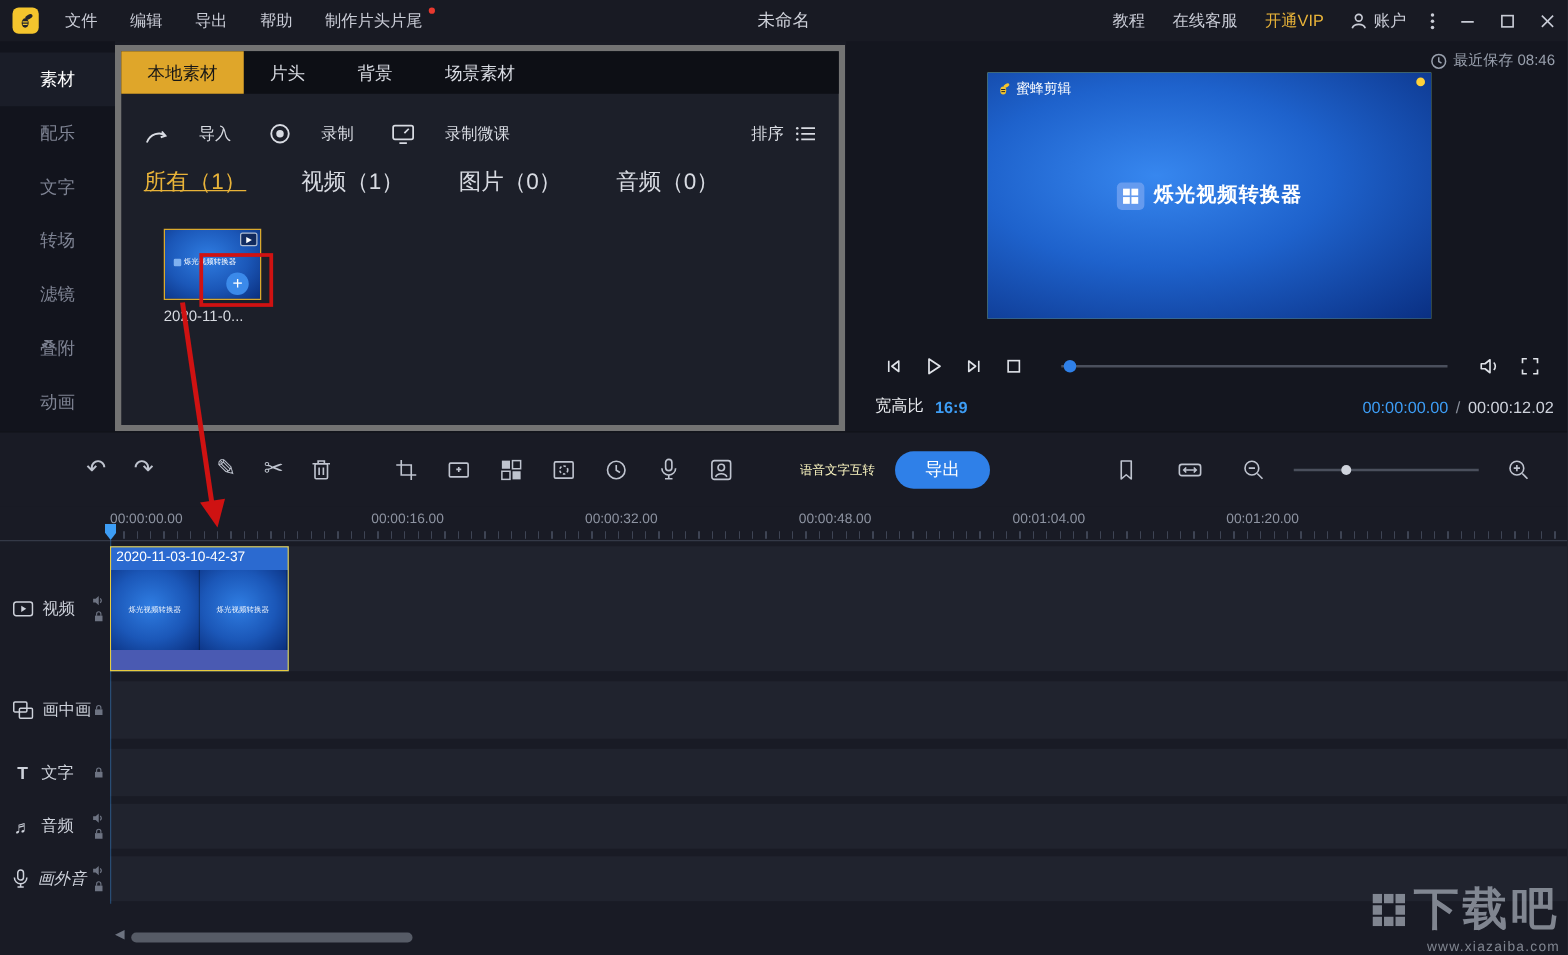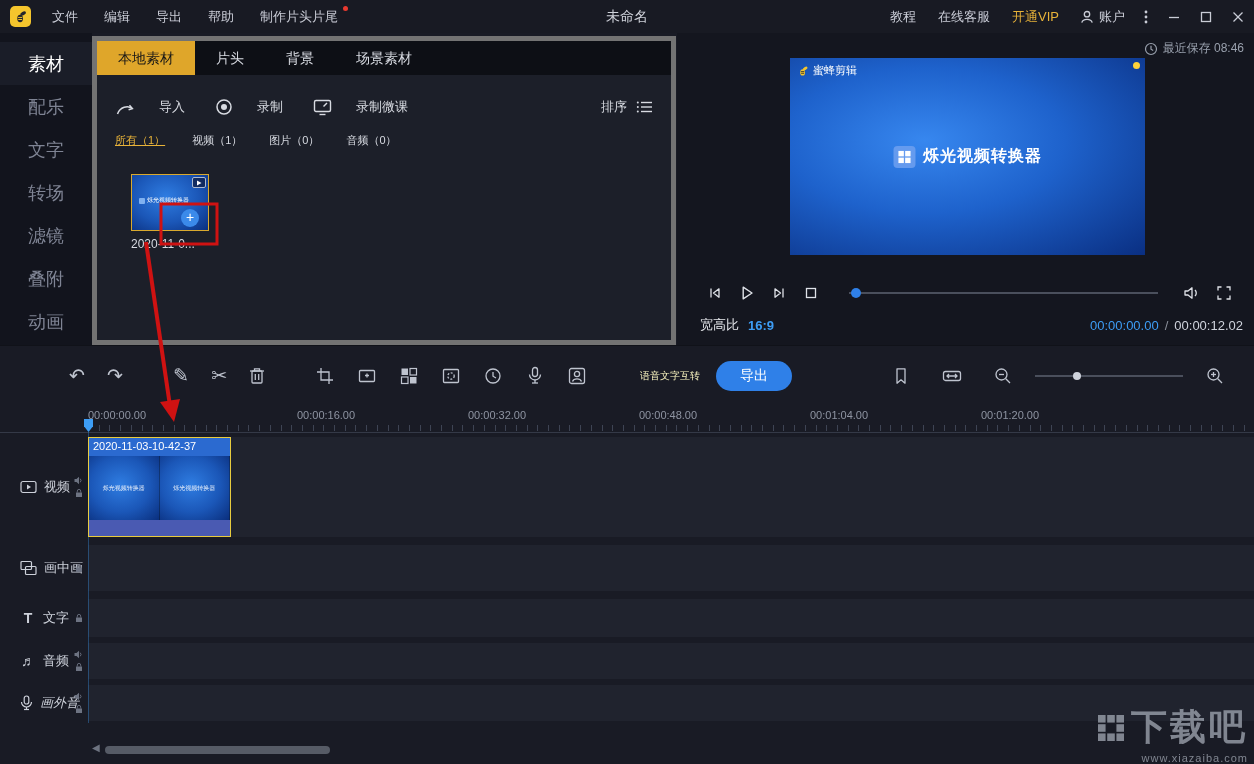--- a/index.html
+++ b/index.html
@@ -17,33 +17,33 @@
   .tb-title { position:absolute; left:50%; transform:translateX(-50%); font-size:14px; color:#cfd2da; }
   .tb-right { margin-left:auto; display:flex; align-items:center; }
   .tb-link { padding:0 11px; line-height:33px; }
   .vip { color:#e8b339; }
   .account { display:flex; align-items:center; gap:4px; padding:0 9px; }
   .kebab-btn { padding:0 10px; display:flex; align-items:center; }
   .winbtn { width:32px; height:33px; display:flex; align-items:center; justify-content:center; color:#c9ccd6; }
 
   
   .sidebar { position:absolute; left:0; top:33px; width:92px; height:312px; background:#12141d; padding-top:9px; }
-  .side-item { height:43px; display:flex; align-items:center; justify-content:center; font-size:18px; color:#7f8494; }
+  .side-item { height:43px; display:flex; align-items:center; justify-content:center; font-size:14px; color:#7f8494; }
   .side-item.active { color:#ffffff; background:#1a1d28; }
 
   
   .media { position:absolute; left:92px; top:36px; width:584px; height:309px; background:#1c1f29;
            border:5px solid #737373; }
   .mtabs { height:34px; background:#0d0f15; display:flex; }
   .mtab { padding:0 21px; line-height:34px; font-size:14px; color:#d8dbe2; }
   .mtab.active { background:#dfa62a; color:#161616; }
   .mactions { margin-top:10px; height:44px; display:flex; align-items:center; padding:0 18px; font-size:13px; color:#d8dbe2; }
   .maction { display:flex; align-items:flex-end; gap:24px; margin-right:30px; }
   .msort { margin-left:auto; display:flex; align-items:center; gap:9px; }
-  .mfilters { display:flex; gap:27px; padding:4px 18px 6px; font-size:11px; color:#d8dbe2; }
+  .mfilters { display:flex; gap:44px; padding:4px 18px 6px; font-size:18px; color:#d8dbe2; }
   .mfilter.active { color:#e8b339; text-decoration:underline; }
   .mgrid { padding:20px 18px 0 34px; }
   .thumb-card { width:82px; }
   .thumb { position:relative; width:78px; height:57px; border:1px solid #d9a92e;
            background:radial-gradient(ellipse at 45% 40%, #2f7de2 0%, #1b57b8 55%, #0a2f7e 100%); }
   .badge-play { position:absolute; top:2px; right:2px; width:14px; height:11px; border:1px solid #aebbd0;
                 border-radius:2px; background:rgba(15,25,55,.65); display:flex; align-items:center; justify-content:center; }
   .thumb-mini { position:absolute; top:21px; left:7px; display:flex; align-items:center; gap:2px; }
   .mini-sq { width:6px; height:6px; background:#7fb1f0; border-radius:1px; flex:0 0 auto; }
   .thumb-mini span { font-size:6px; color:#fff; white-space:nowrap; }
@@ -92,21 +92,21 @@
   .ruler-label { position:absolute; top:4px; white-space:nowrap; }
   .ticks { position:absolute; top:20px; left:88px; right:0; height:6px;
            background:repeating-linear-gradient(90deg,#3e4454 0 1px,transparent 1px 10.7px); }
   .ruler-line { position:absolute; top:27px; left:0; right:0; height:1px; background:#343947; }
   .playhead { position:absolute; left:84px; top:14px; width:9px; height:13px; background:#3d9df5;
               clip-path:polygon(0 0,100% 0,100% 55%,50% 100%,0 55%); z-index:5; }
   .playline { position:absolute; left:88px; top:27px; width:1px; height:291px; background:rgba(61,157,245,.35); z-index:1; }
   .track { position:absolute; left:0; width:1254px; }
   .track-lane { position:absolute; left:88px; right:0; top:0; bottom:0; background:#20232e; }
   .track-head { position:absolute; left:0; top:0; bottom:0; width:88px; display:flex; align-items:center;
-                gap:7px; padding-left:20px; font-size:13px; color:#cdd1da; }
+                gap:7px; padding-left:10px; font-size:13px; color:#cdd1da; }
   .mini-icons { position:absolute; right:5px; top:50%; transform:translateY(-50%); display:flex;
                 flex-direction:column; gap:4px; align-items:center; z-index:2; }
   .track-video { top:32px; height:100px; }
   .track-pip   { top:140px; height:46px; }
   .track-text  { top:194px; height:38px; }
   .track-audio { top:238px; height:36px; }
   .track-voice { top:280px; height:36px;font-style:italic; }
   .tletter { font-size:14px; font-weight:bold; color:#cdd1da; width:16px; text-align:center; }
   .clip { position:absolute; left:0; top:0; width:143px; height:100px; border:1px solid #e8cc3f;
           background:#2c6cd4; z-index:3; overflow:hidden; }

